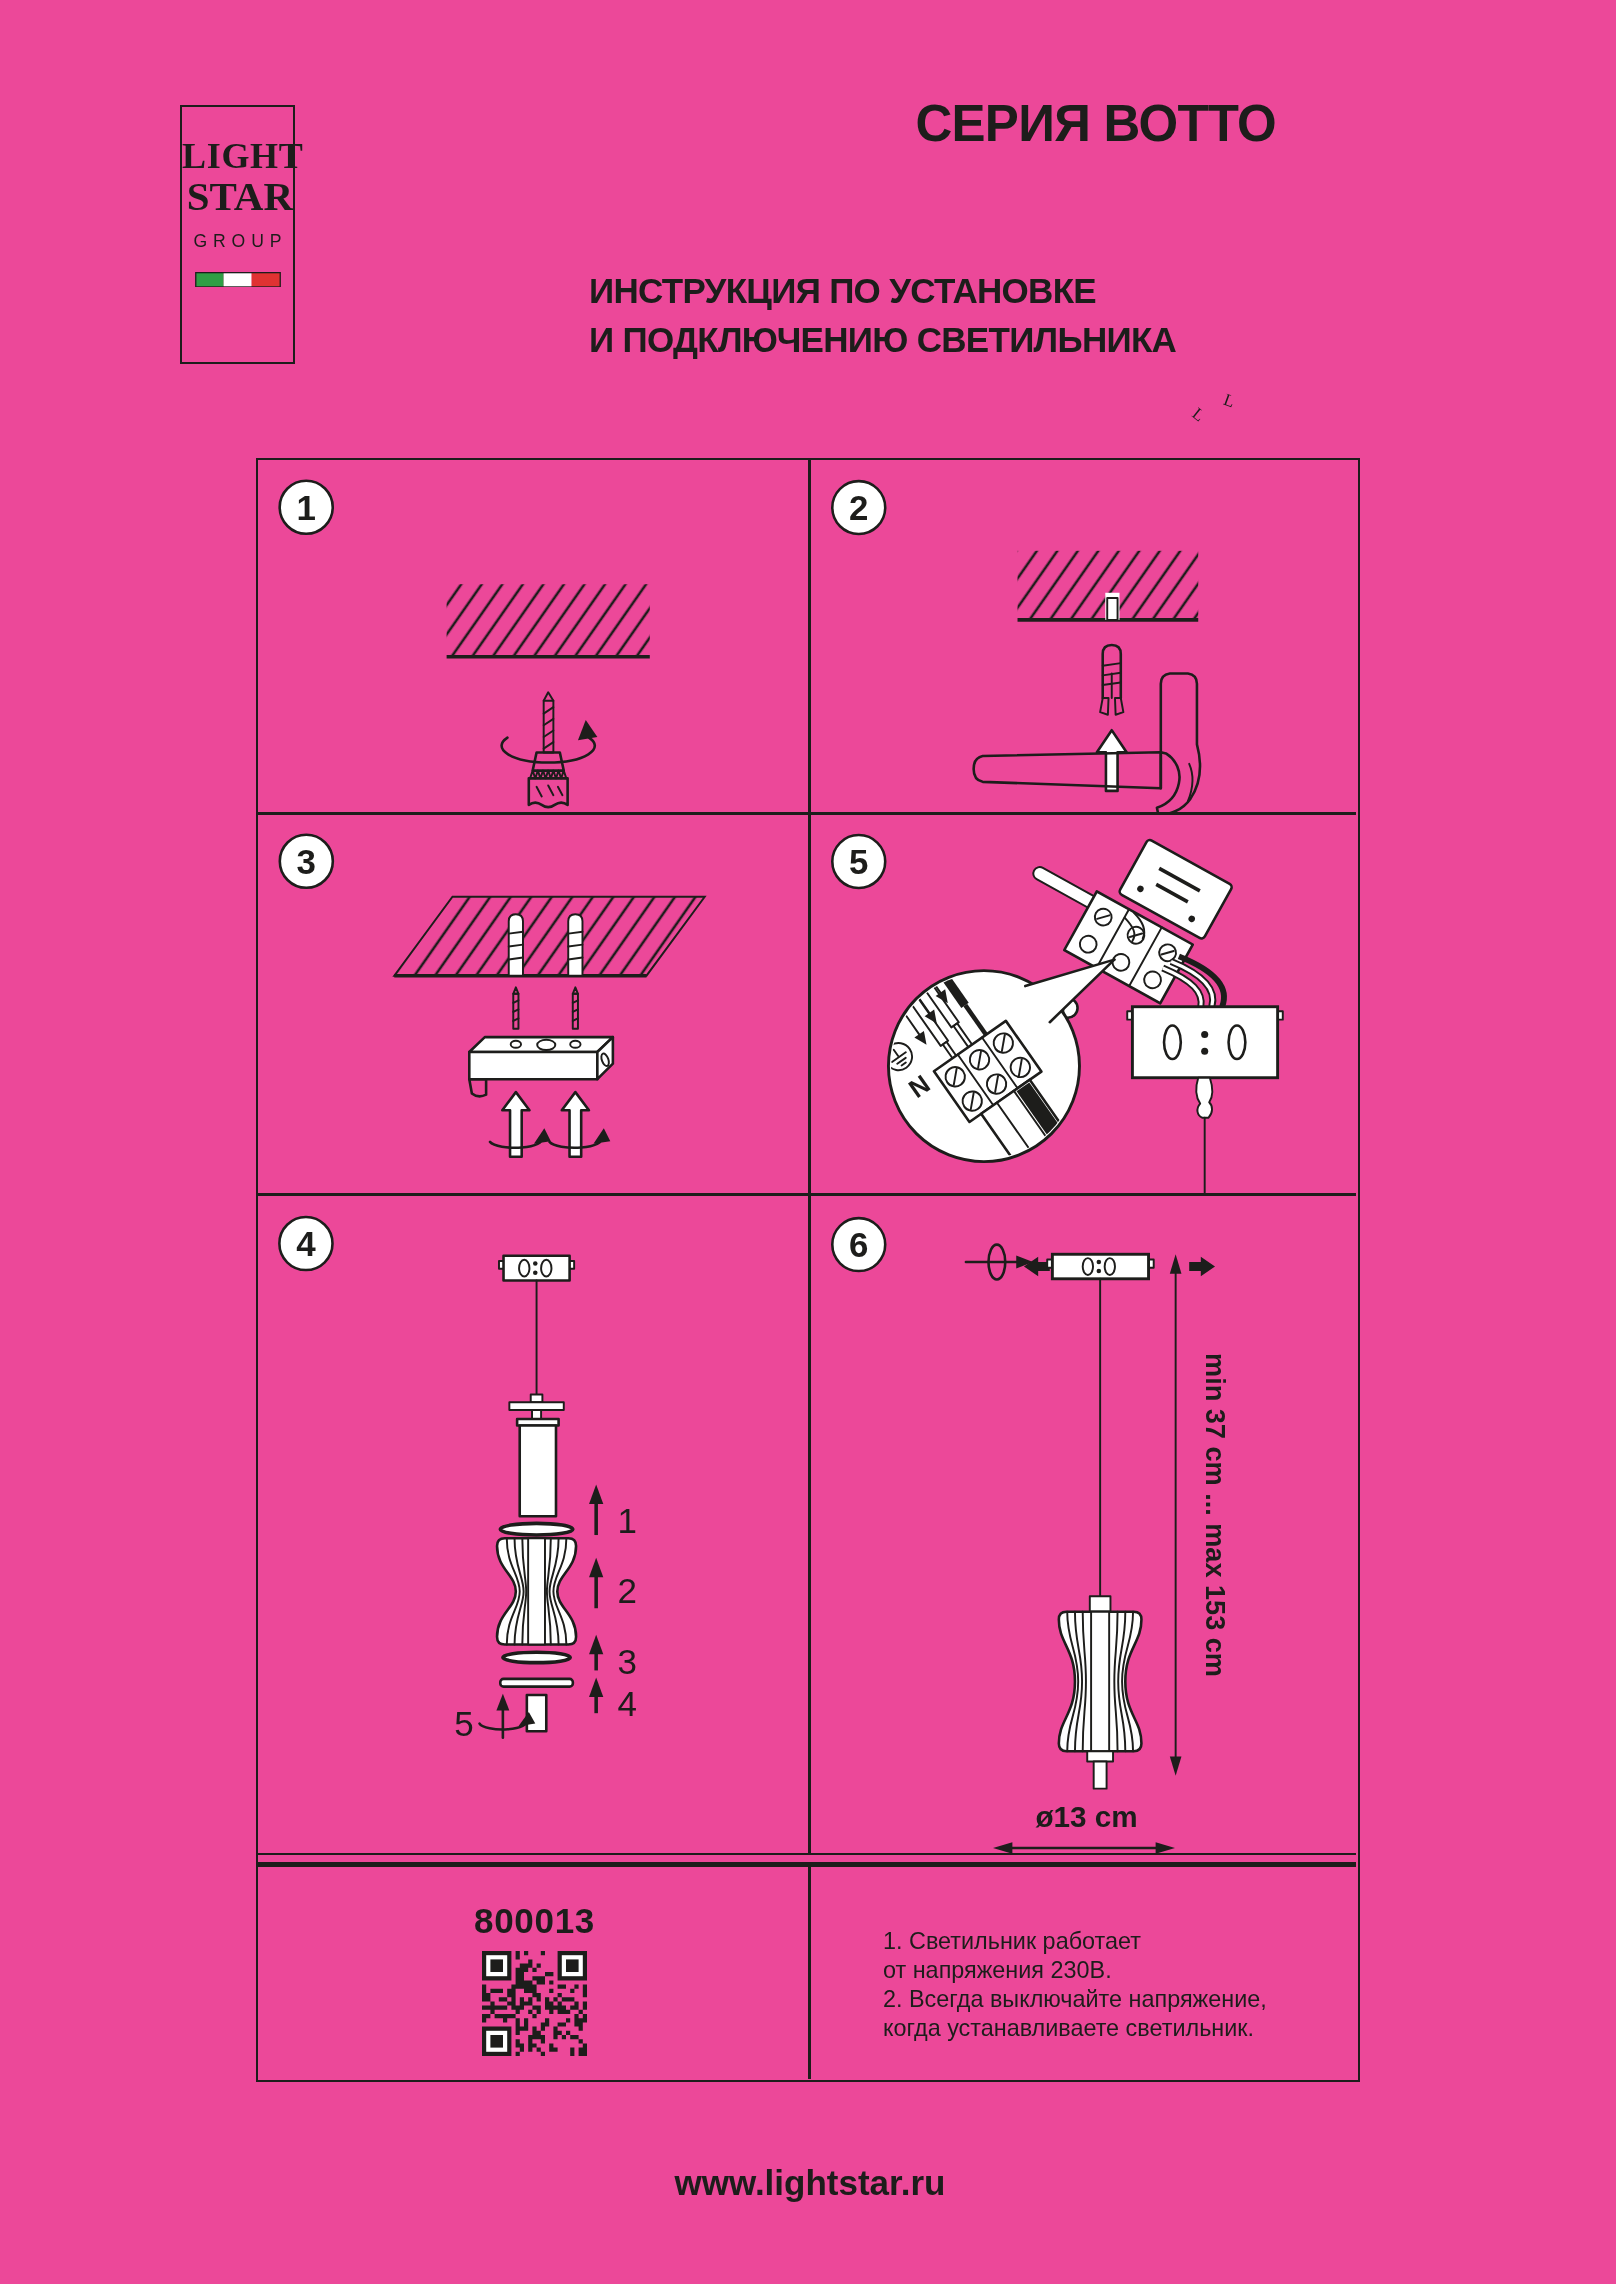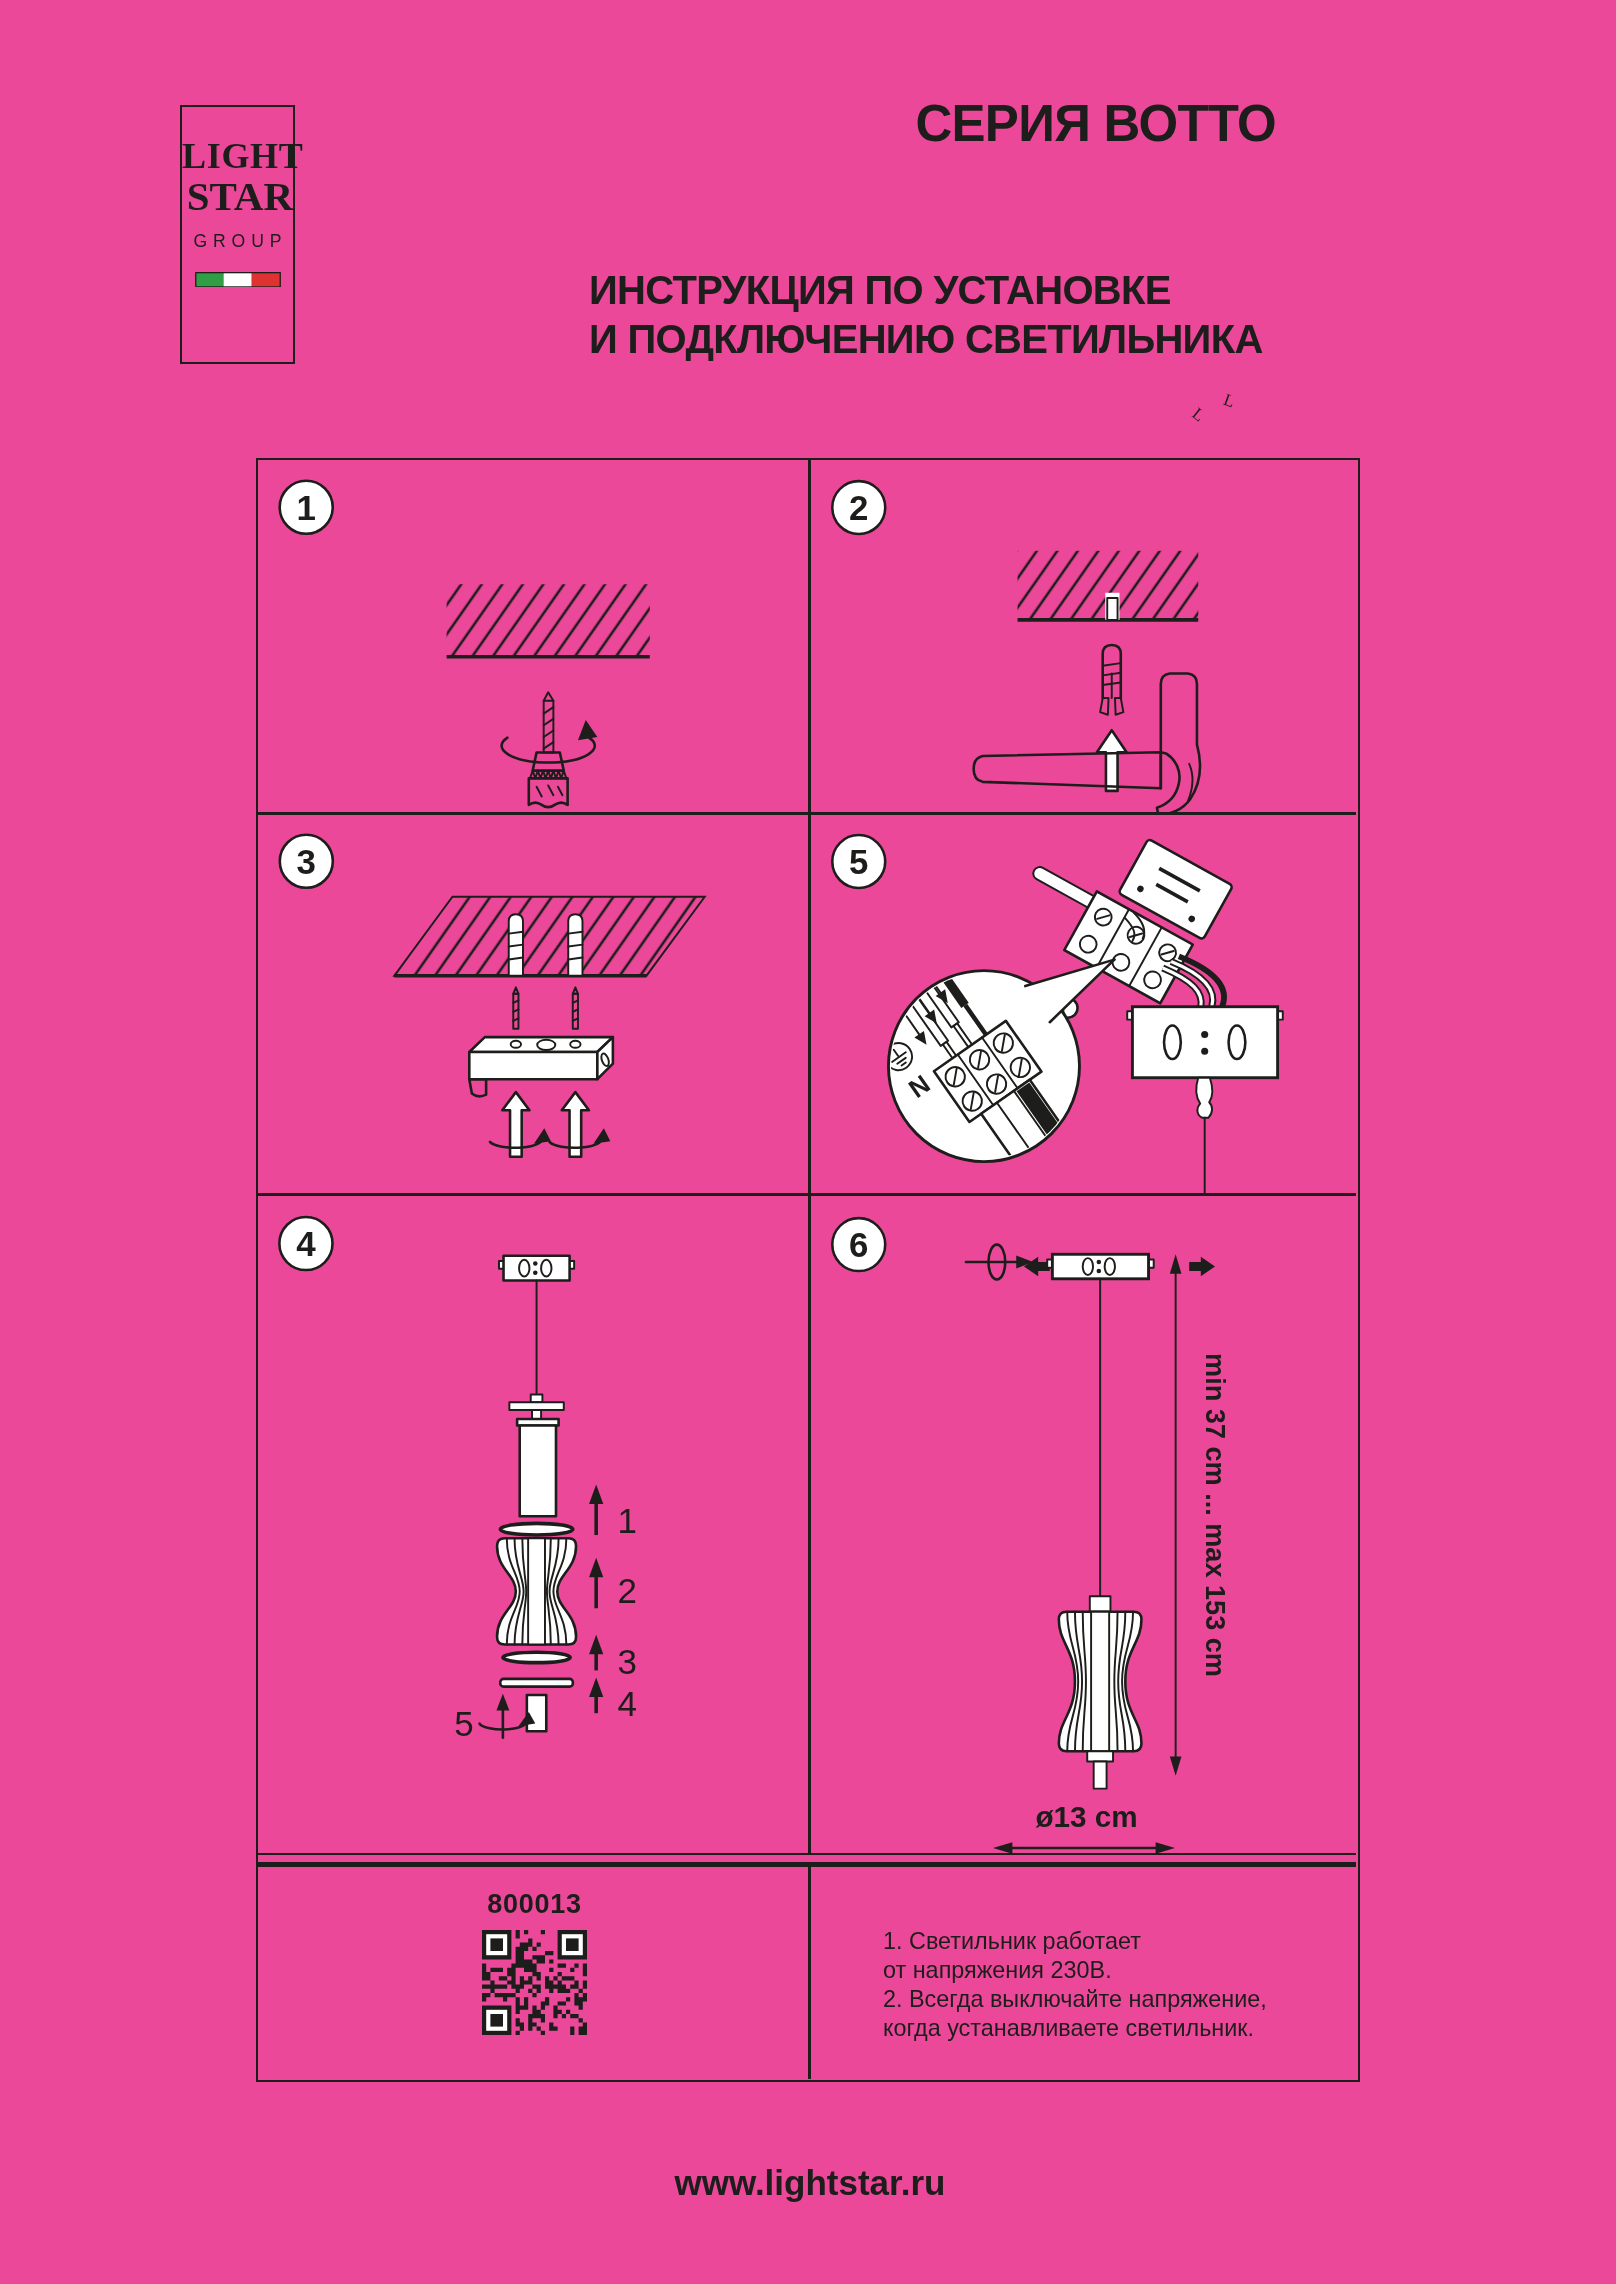--- a/index.html
+++ b/index.html
@@ -8,21 +8,21 @@
   
   .logo-box{position:absolute;left:180px;top:105px;width:115px;height:259px;
             border:2px solid #1d1d1b;box-sizing:border-box;text-align:center;}
   .logo-light{margin-top:30px;font-family:"Liberation Serif",serif;font-weight:700;
               font-size:36px;line-height:38px;letter-spacing:0.7px;}
   .logo-star{font-family:"Liberation Serif",serif;font-weight:700;font-size:41px;line-height:42px;text-align:right;}
   .logo-group{margin-top:14.3px;font-size:17.6px;font-weight:400;letter-spacing:5.9px;padding-left:5.9px;}
   .logo-flag{margin-top:19.5px;}
   .title-block{position:absolute;right:340px;top:92px;text-align:right;
                font-weight:700;font-size:51px;line-height:63px;letter-spacing:-0.7px;white-space:nowrap;}
-  .heading-block{position:absolute;left:589px;top:266px;font-weight:700;font-size:40px;
+  .heading-block{position:absolute;left:589px;top:266px;font-weight:700;font-size:35px;
                  line-height:49px;letter-spacing:-0.7px;white-space:nowrap;}
   .stray{position:absolute;font-family:"Liberation Serif",serif;font-size:17px;}
   .stray.m1{left:1193px;top:405px;transform:rotate(38deg);}
   .stray.m2{left:1224px;top:391px;transform:rotate(20deg);}
   
   .grid{position:absolute;left:256px;top:458px;width:1104px;height:1624px;
         border:2.6px solid #1d1d1b;box-sizing:border-box;}
   .cell{position:absolute;}
   .gline{position:absolute;background:#1d1d1b;}
   
@@ -32,21 +32,21 @@
   .ln5{stroke:#1d1d1b;fill:none;stroke-width:5.5;stroke-linejoin:round;}
   .wf{fill:#ffffff;}
   .bf{fill:#1d1d1b;stroke:none;}
   .badge-c{fill:#ffffff;stroke:#1d1d1b;stroke-width:4;}
   text.badge{font-size:54px;font-weight:700;text-anchor:middle;}
   text.plbl{font-size:54px;font-weight:400;text-anchor:middle;}
   text.dim{font-size:42px;font-weight:700;text-anchor:middle;}
   text.dia{font-size:46px;font-weight:700;text-anchor:middle;}
   
   .art-cell{width:553px;text-align:center;}
-  .art-num{padding-top:22px;font-size:27px;font-weight:700;letter-spacing:0.7px;}
+  .art-num{padding-top:34px;font-size:35px;font-weight:700;letter-spacing:0.7px;}
   .qr-wrap{margin-top:10.4px;}
   .notes{padding:60px 0 0 72px;font-size:23.4px;line-height:29px;font-weight:400;}
   
   .footer-url{position:absolute;left:4px;right:0;top:2163px;text-align:center;
               font-size:35px;font-weight:700;}
 </style>
 </head>
 <body>
 
 <div class="page">

